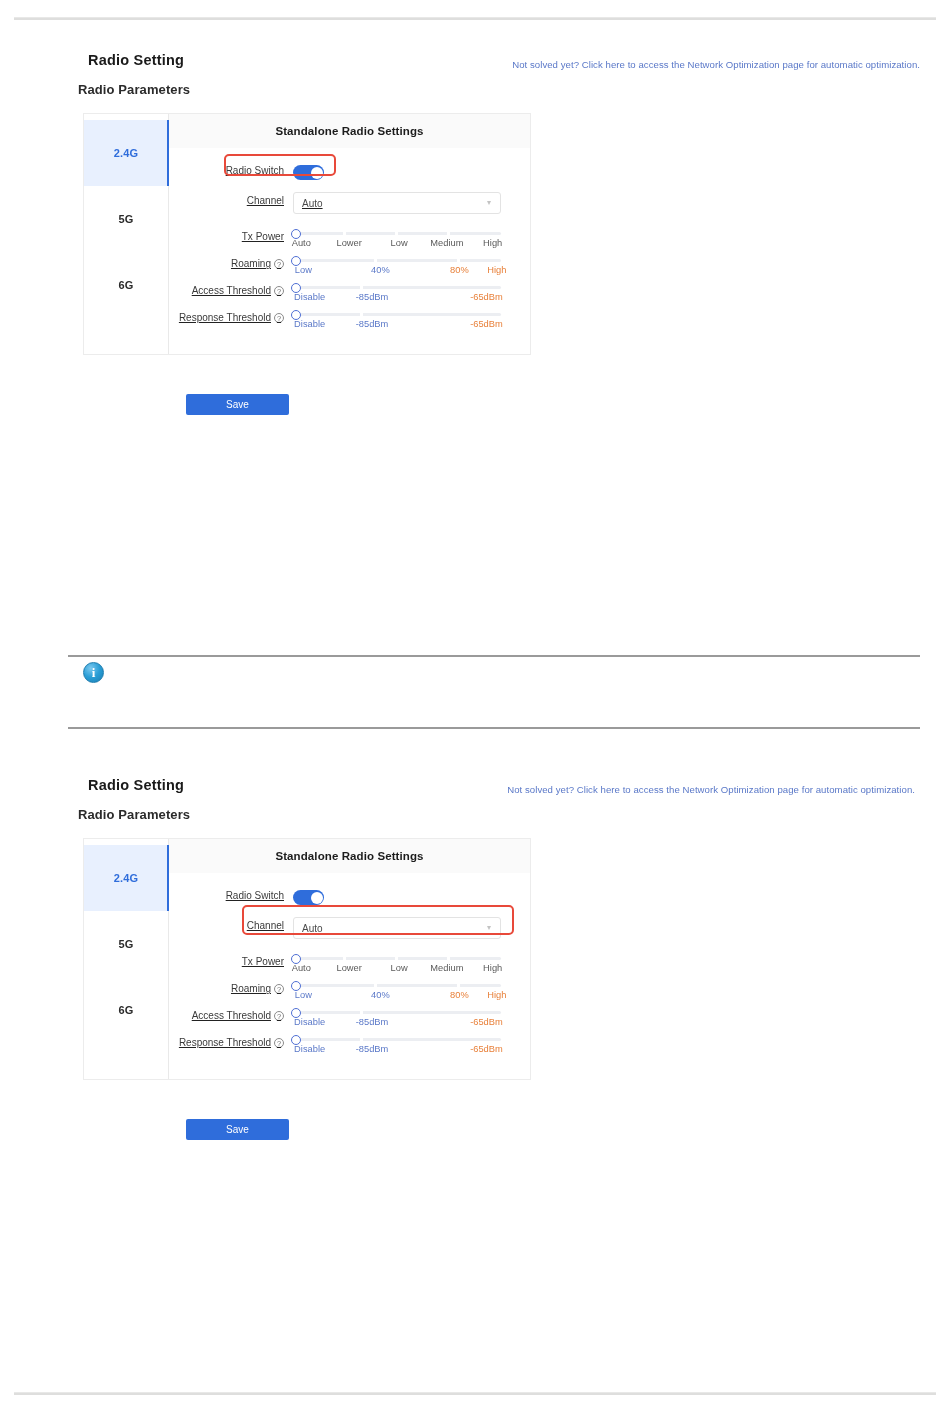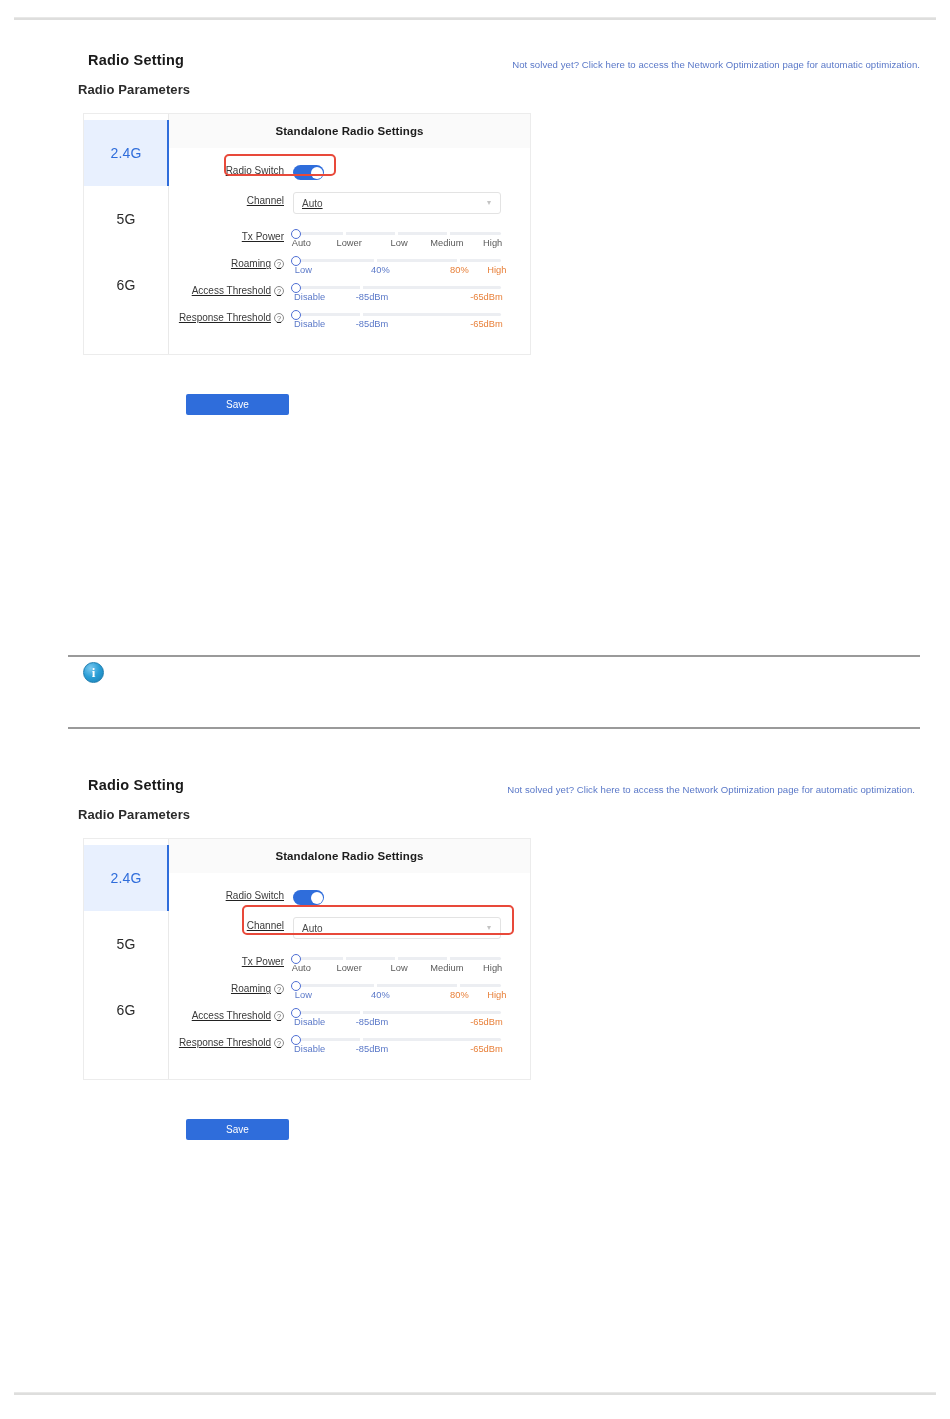--- a/index.html
+++ b/index.html
@@ -77,22 +77,22 @@
     border-right: 1px solid #e9e9e9;
     background: #ffffff;
     position: relative;
     padding-top: 6px;
   }
   .tab {
     height: 66px;
     display: flex;
     align-items: center;
     justify-content: center;
-    font-size: 14px;
-    font-weight: normal;
+    font-size: 11px;
+    font-weight: bold;
     color: #2a2a2a;
     position: relative;
     cursor: pointer;
     letter-spacing: .2px;
   }
   .tab.active {
     background: #e8f0fe;
     color: #2f6ddb;
   }
   .tab.active::after {

